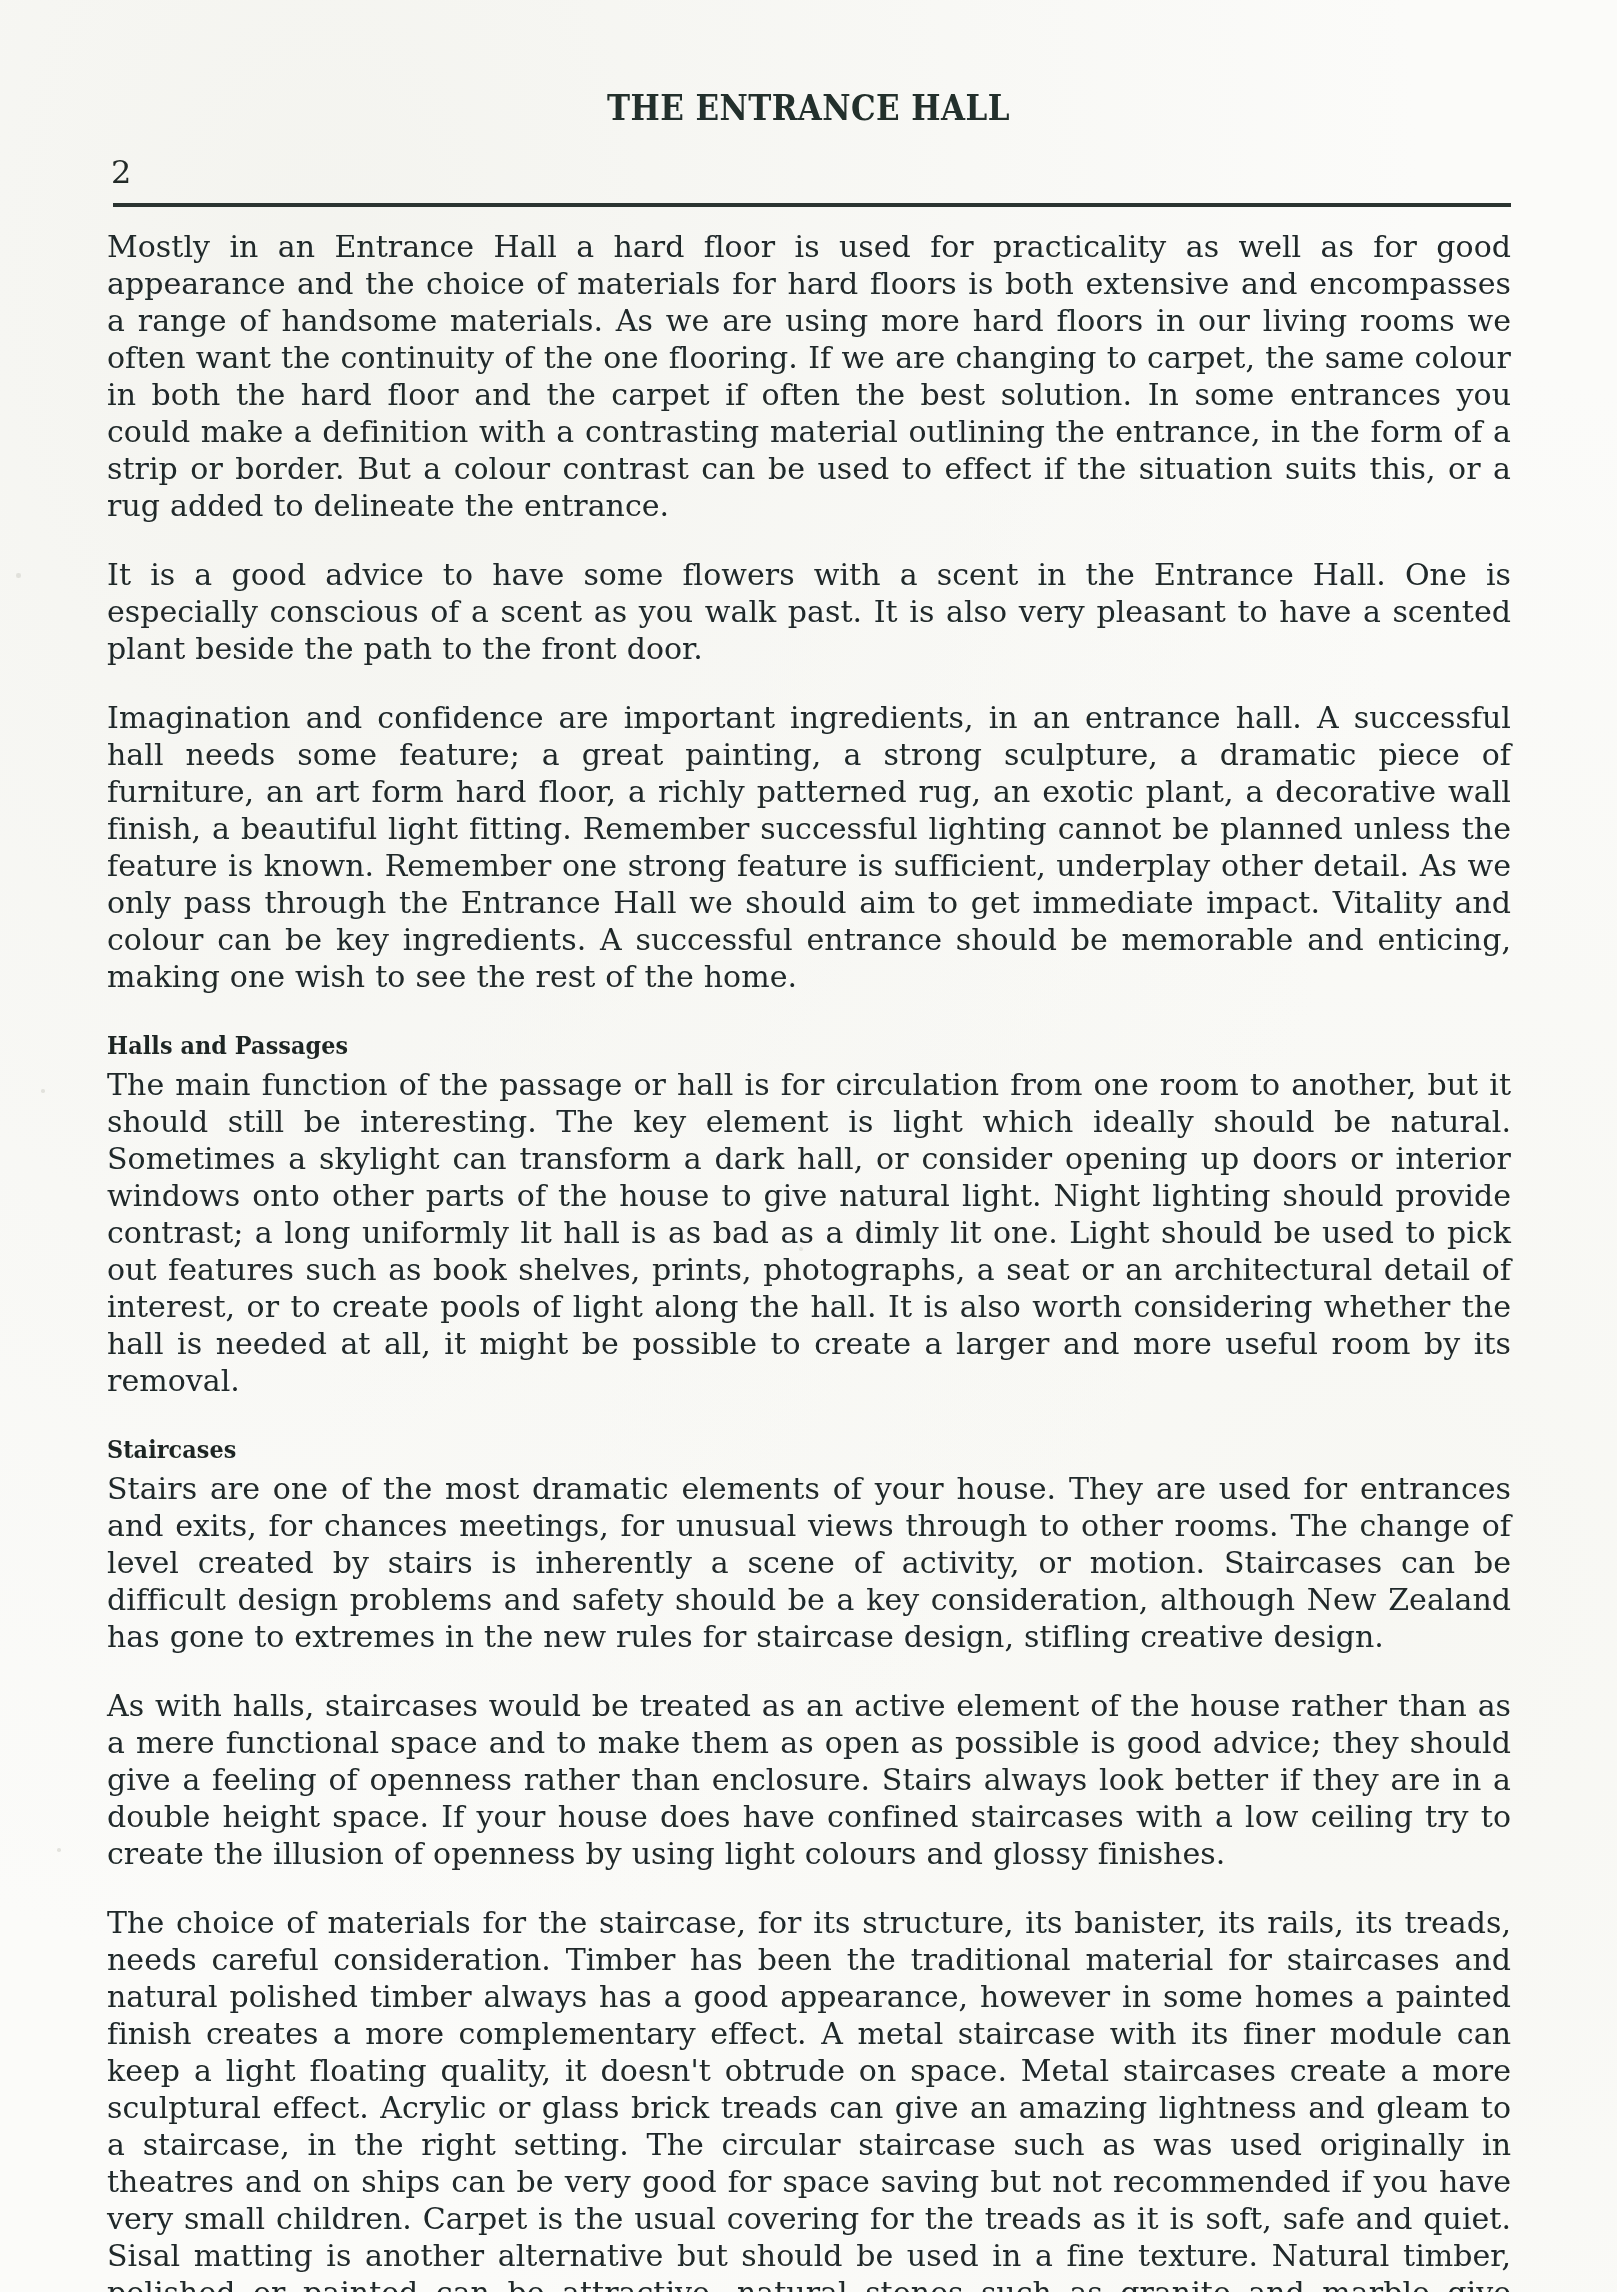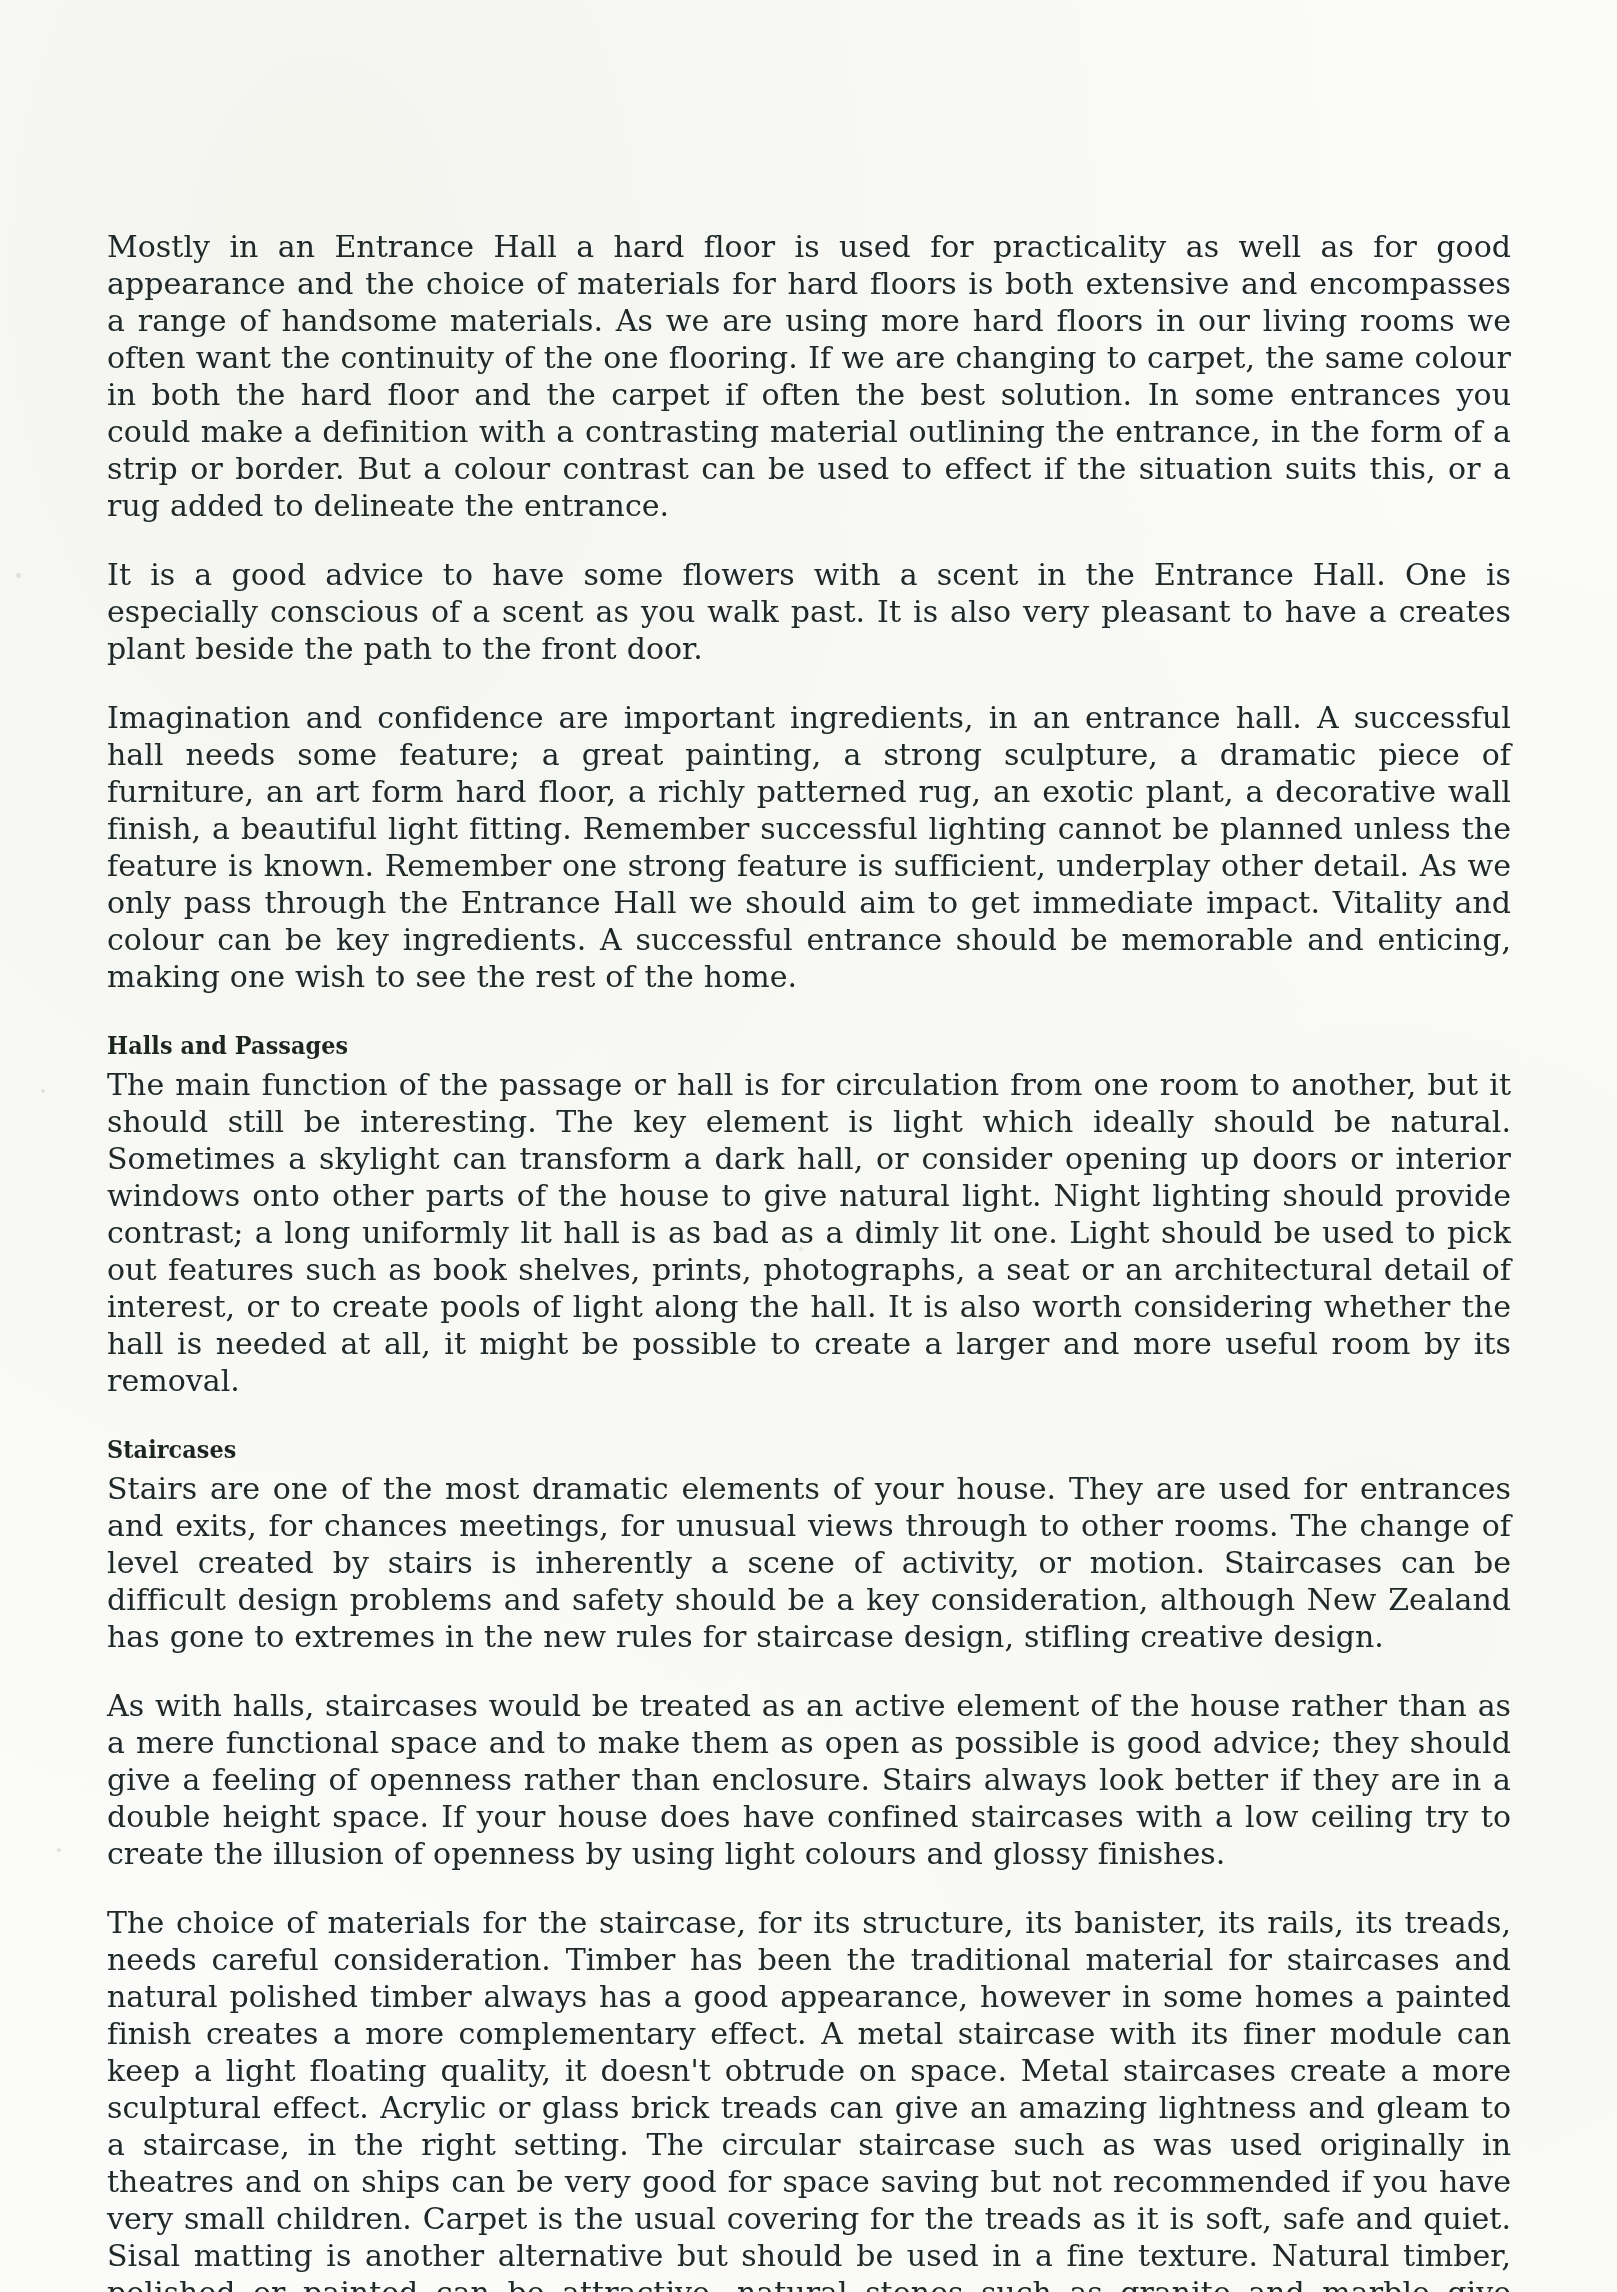--- a/index.html
+++ b/index.html
@@ -108,26 +108,31 @@
 <body>
 
 <div class="page">
 
   <div class="speck" style="left:16px;top:573px;width:4.5px;height:4.5px;"></div>
   <div class="speck" style="left:41px;top:1089px;width:3.6px;height:3.6px;"></div>
   <div class="speck" style="left:57px;top:1848px;width:3.6px;height:3.6px;"></div>
   <div class="speck" style="left:1071px;top:1750px;width:4.5px;height:4.5px;"></div>
   <div class="speck" style="left:799px;top:1247px;width:3.6px;height:3.6px;"></div>
 
+  <div class="header-zone">
+    <div class="doc-title">THE ENTRANCE HALL</div>
+    <div class="page-number">2</div>
+    <div class="header-rule"></div>
+  </div>
 
   <div class="content">
 
     <p class="para">Mostly in an Entrance Hall a hard floor is used for practicality as well as for good appearance and the choice of materials for hard floors is both extensive and encompasses a range of handsome materials.  As we are using more hard floors in our living rooms we often want the continuity of the one flooring.  If we are changing to carpet, the same colour in both the hard floor and the carpet if often the best solution.  In some entrances you could make a definition with a contrasting material outlining the entrance, in the form of a strip or border.  But a colour contrast can be used to effect if the situation suits this, or a rug added to delineate the entrance.</p>
 
-    <p class="para">It is a good advice to have some flowers with a scent in the Entrance Hall. One is especially conscious of a scent as you walk past. It is also very pleasant to have a creates plant beside the path to the front door.</p>
+    <p class="para">It is a good advice to have some flowers with a scent in the Entrance Hall. One is especially conscious of a scent as you walk past. It is also very pleasant to have a scented plant beside the path to the front door.</p>
 
     <p class="para">Imagination and confidence are important ingredients, in an entrance hall.  A successful hall needs some feature; a great painting, a strong sculpture, a dramatic piece of furniture, an art form hard floor, a richly patterned rug, an exotic plant, a decorative wall finish, a beautiful light fitting.  Remember successful lighting cannot be planned unless the feature is known.  Remember one strong feature is sufficient, underplay other detail. As we only pass through the Entrance Hall we should aim to get immediate impact.  Vitality and colour can be key ingredients.  A successful entrance should be memorable and enticing, making one wish to see the rest of the home.</p>
 
     <div class="section-block">
       <h2 class="section-heading">Halls and Passages</h2>
       <p class="para">The main function of the passage or hall is for circulation from one room to another, but it should still be interesting.  The key element is light which ideally should be natural.  Sometimes a skylight can transform a dark hall, or consider opening up doors or interior windows onto other parts of the house to give natural light.  Night lighting should provide contrast; a long uniformly lit hall is as bad as a dimly lit one.  Light should be used to pick out features such as book shelves, prints, photographs, a seat or an architectural detail of interest, or to create pools of light along the hall.  It is also worth considering whether the hall is needed at all, it might be possible to create a larger and more useful room by its removal.</p>
     </div>
 
     <div class="section-block">
       <h2 class="section-heading">Staircases</h2>

